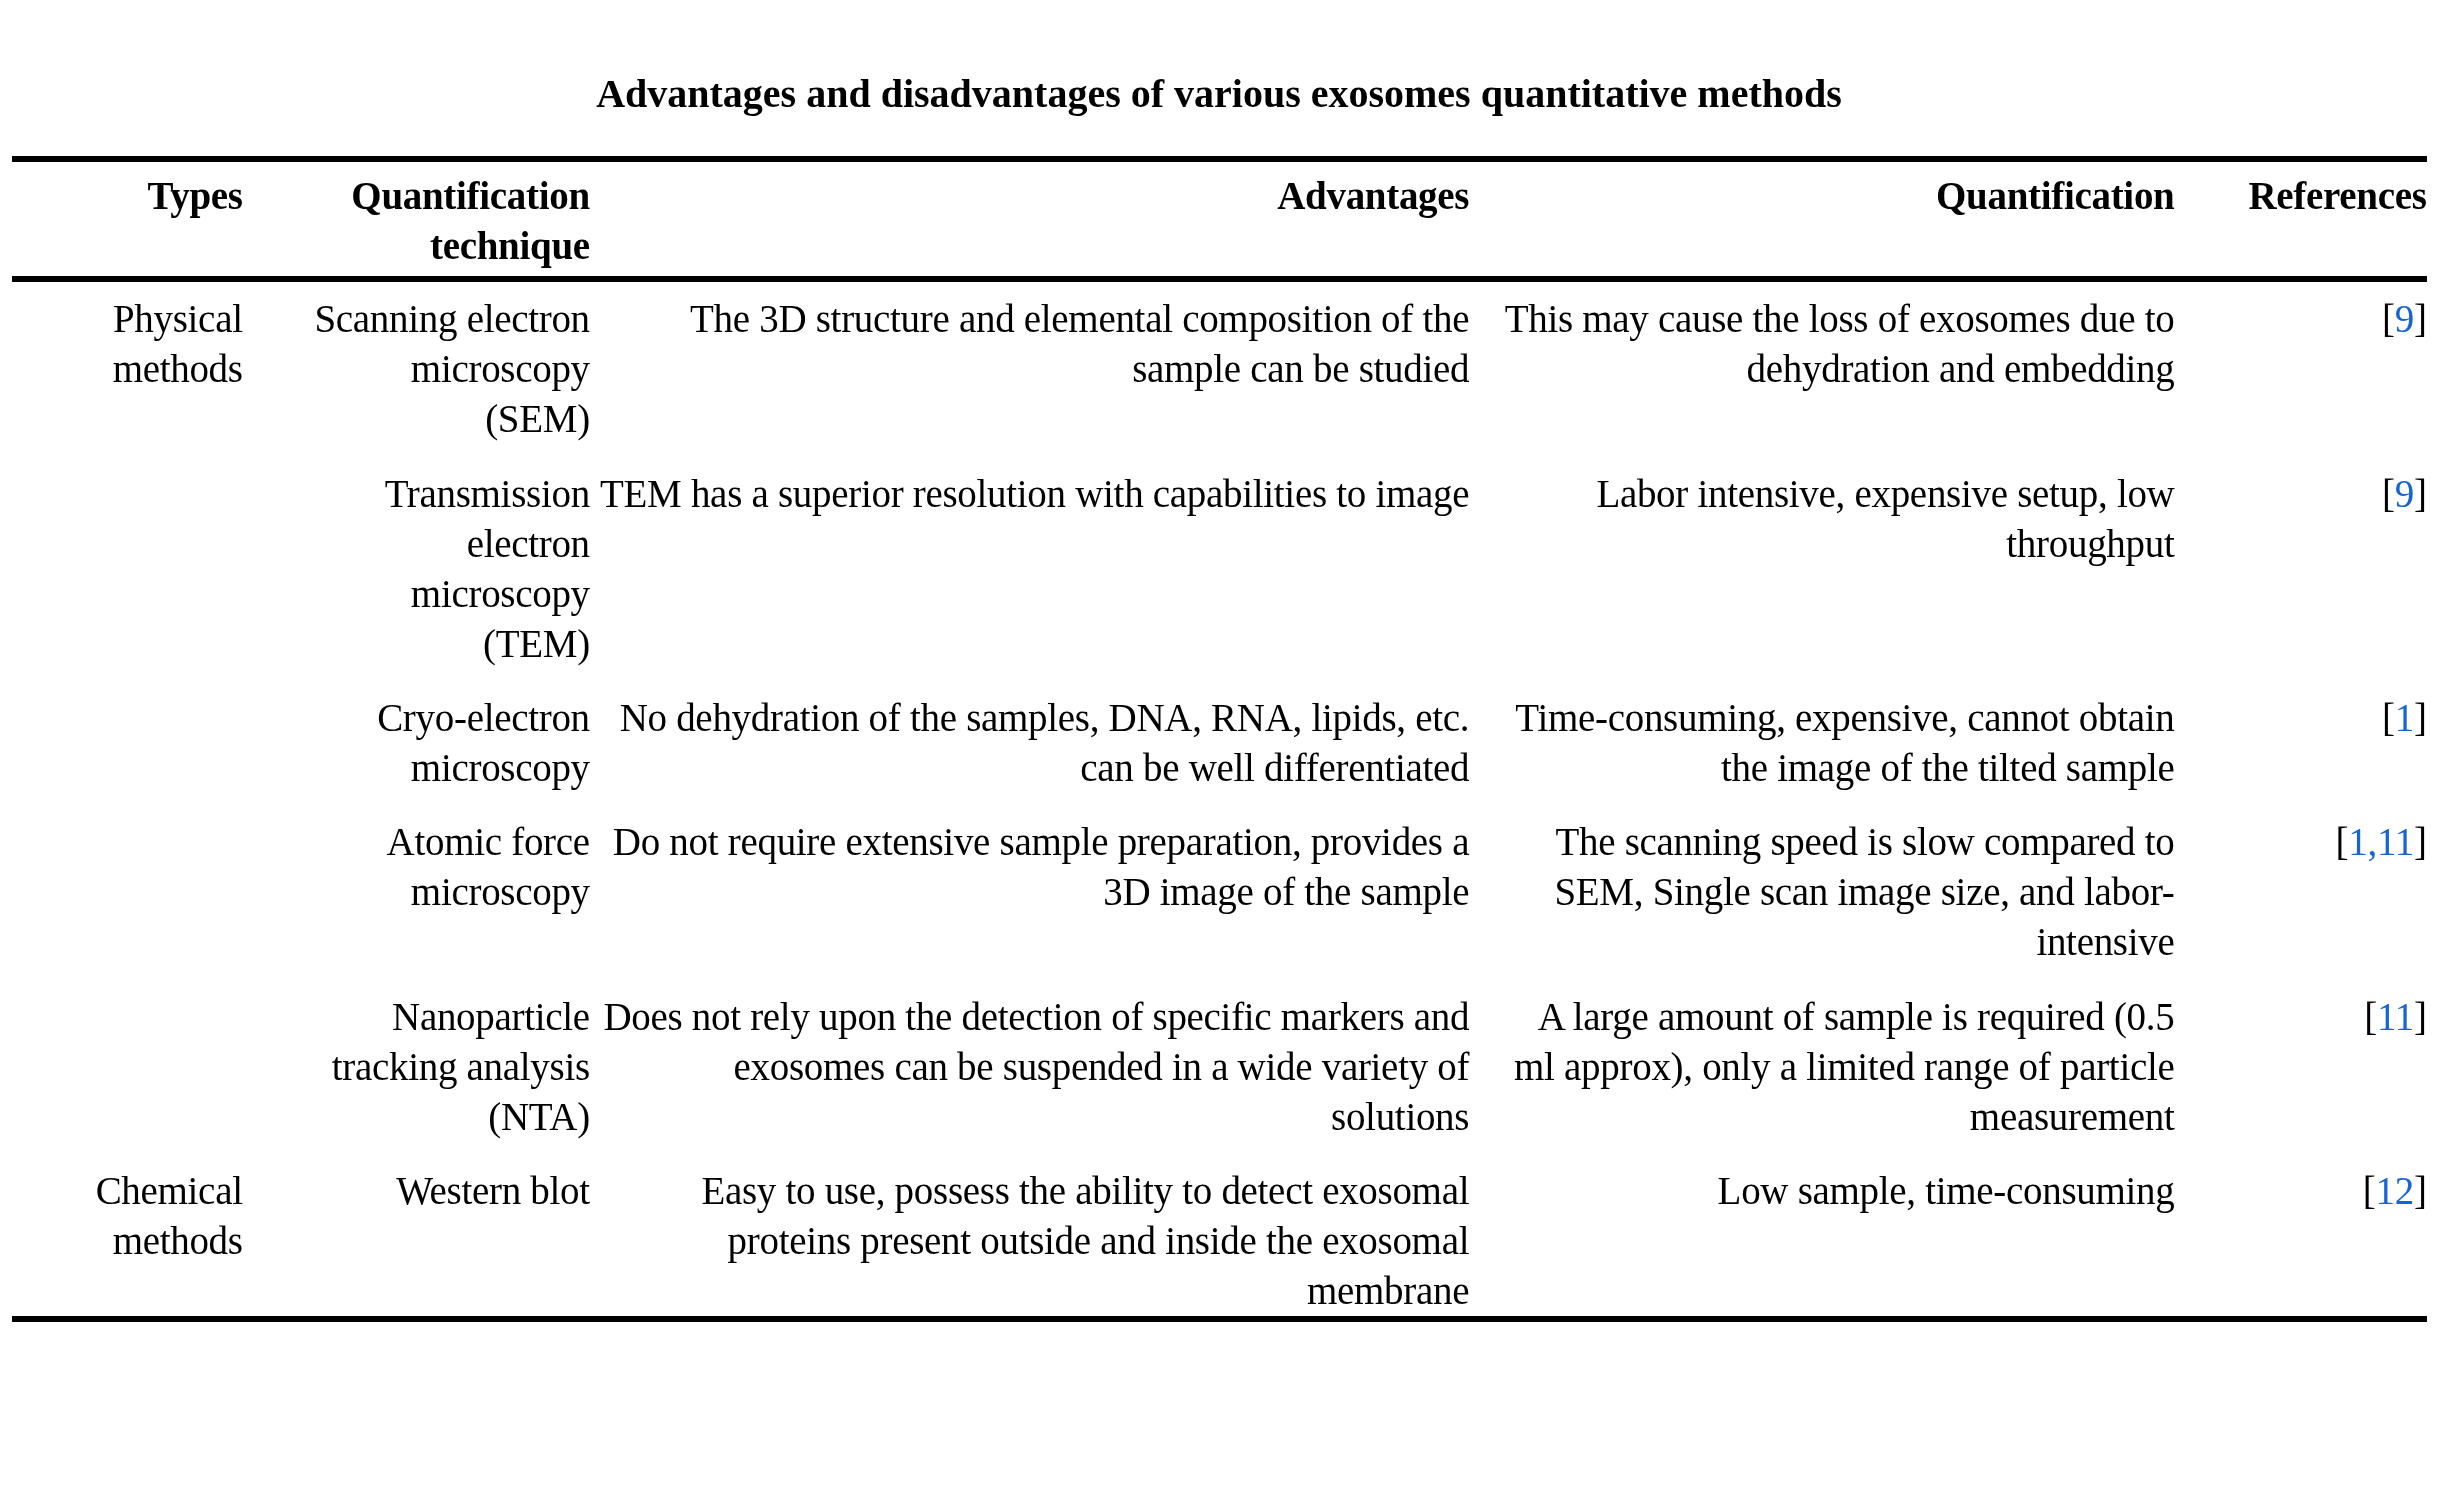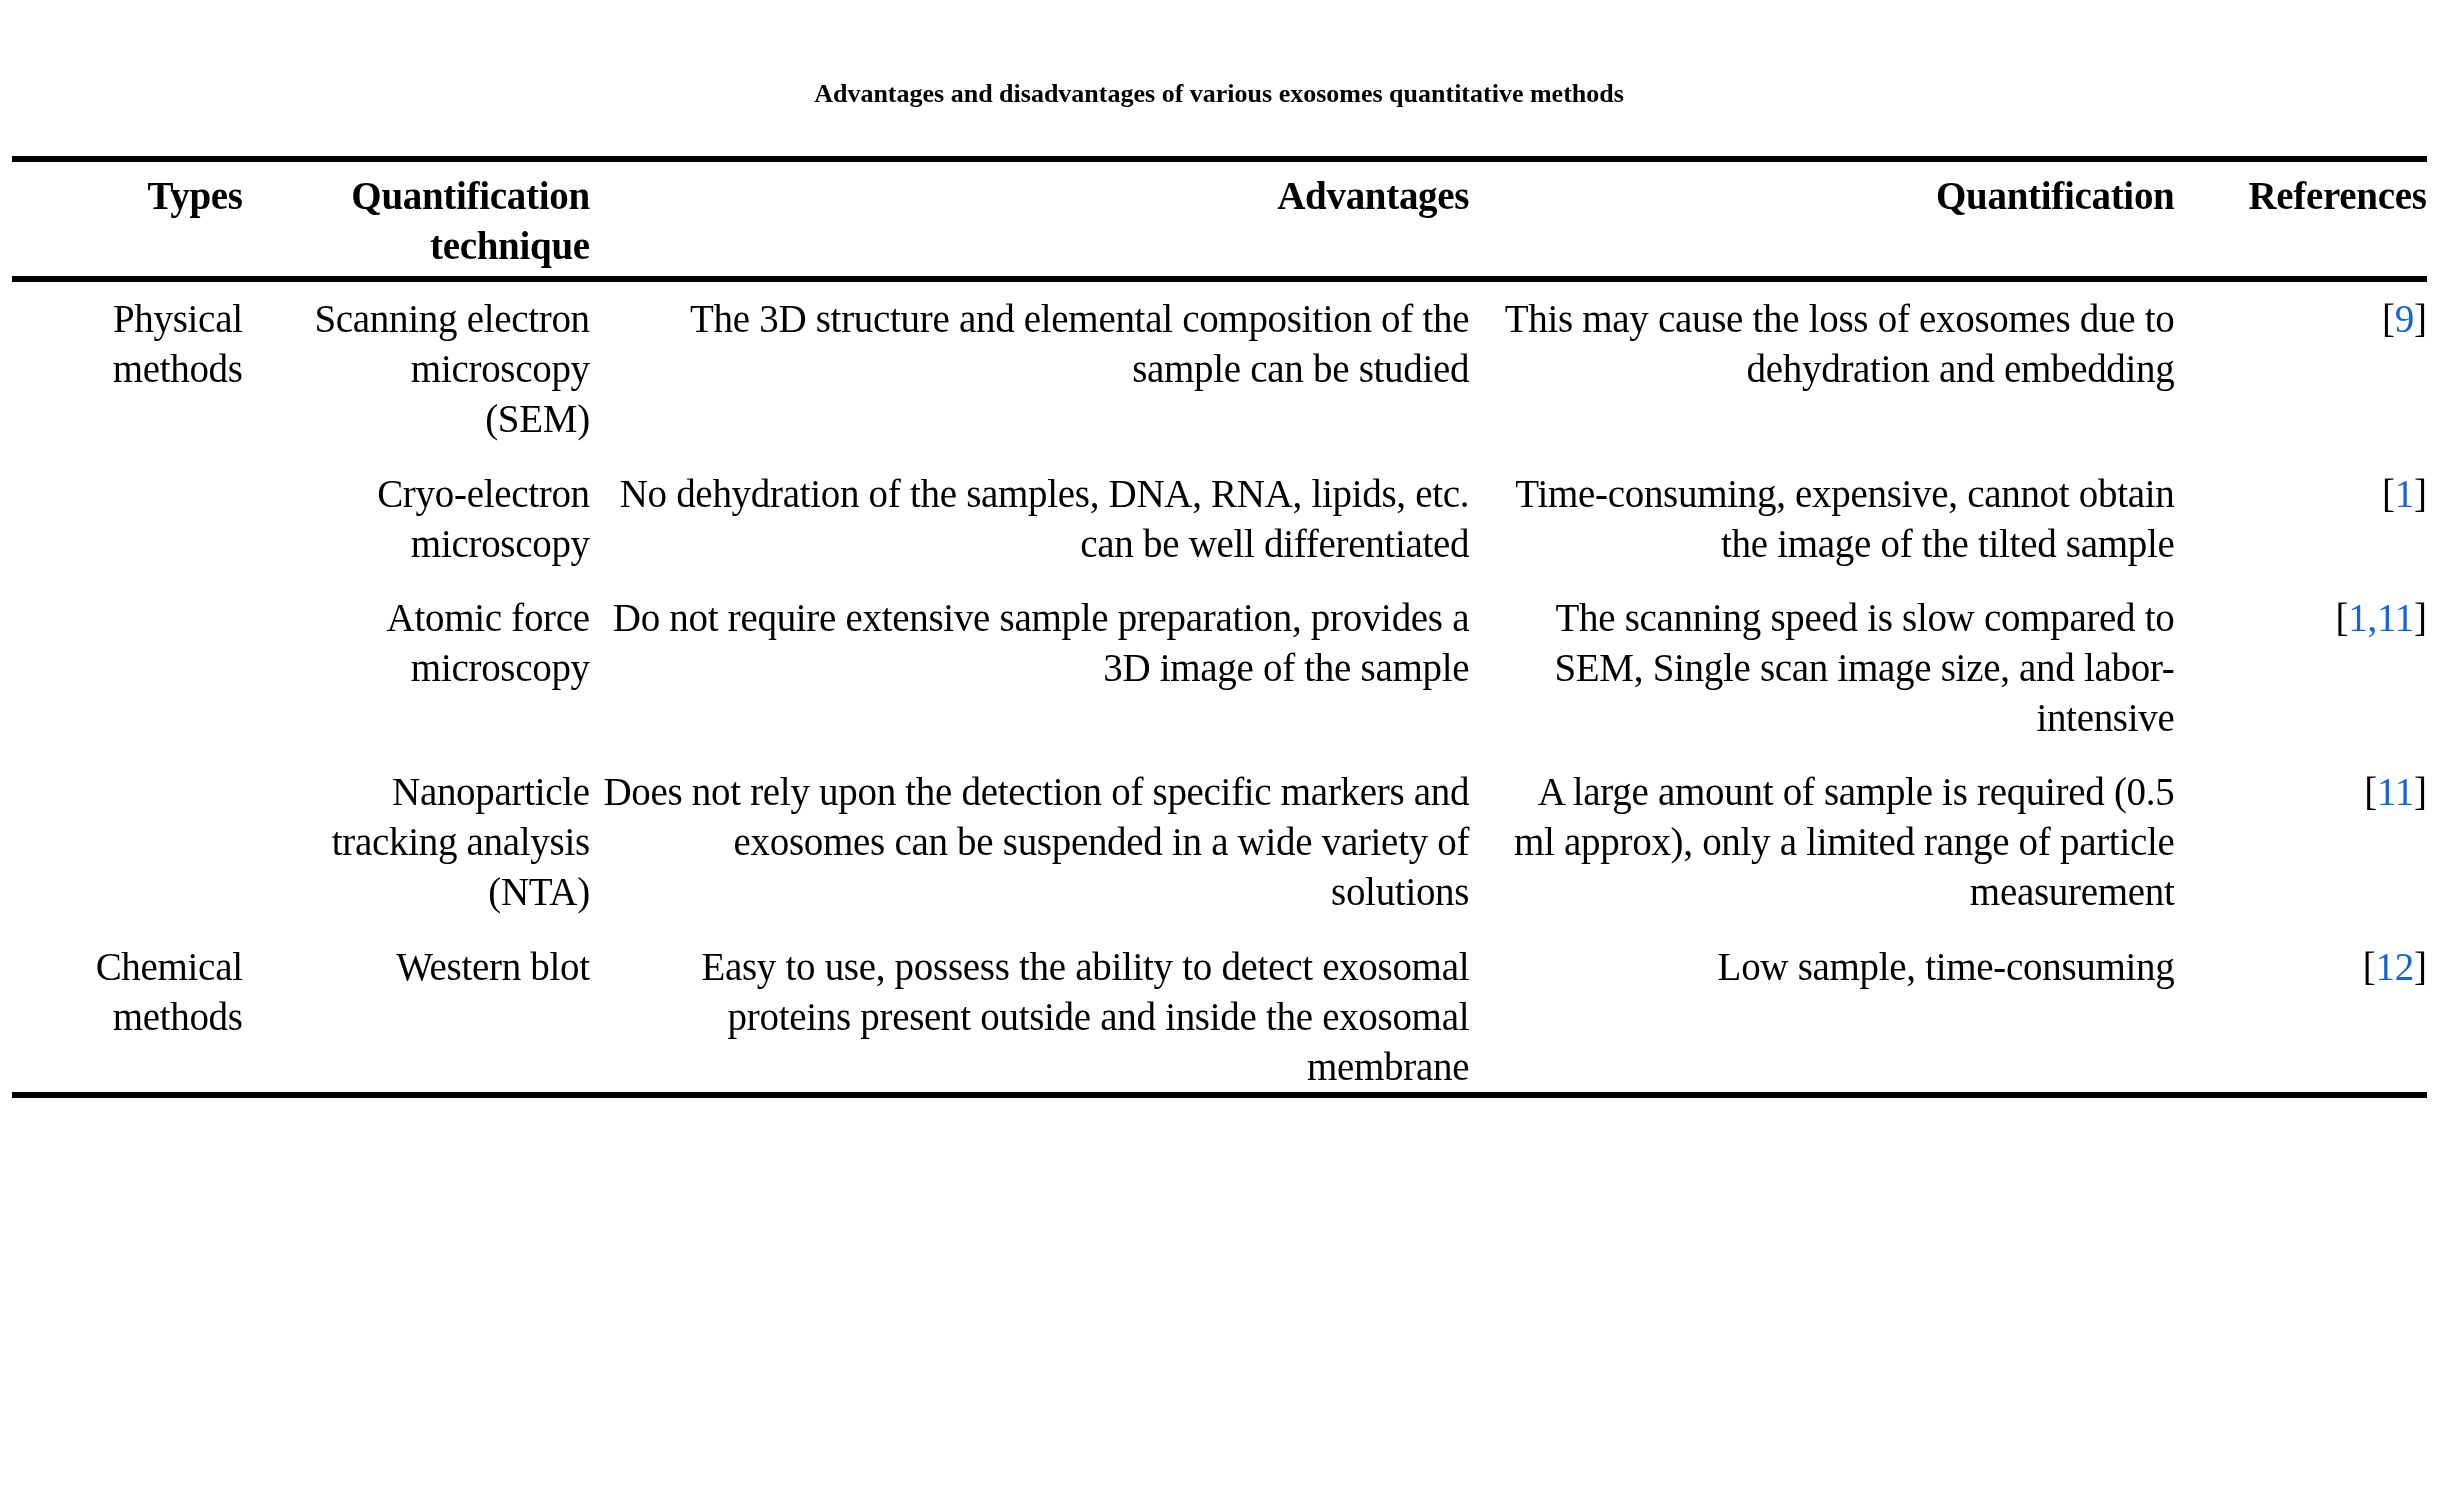--- a/index.html
+++ b/index.html
@@ -15,21 +15,21 @@
   .table-label {
     text-align: center;
     font-weight: bold;
     font-size: 40px;
     line-height: 51px;
     padding-top: 4.6px;
   }
   .table-caption {
     text-align: center;
     font-weight: bold;
-    font-size: 26px;
+    font-size: 40px;
     line-height: 51px;
     margin-top: 68px;
   }
   table.data-table {
     border-collapse: collapse;
     table-layout: fixed;
     width: 2415px;
     margin: 37px 11.6px 0 11.6px;
     border-top: 6.4px solid #000;
     border-bottom: 6.4px solid #000;
@@ -100,20 +100,32 @@
       <td class="cell-c2">Scanning electron
 microscopy
 (SEM)</td>
       <td class="cell-c3">The 3D structure and elemental composition of the sample can be studied</td>
       <td class="cell-c4">This may cause the loss of exosomes due to dehydration and embedding</td>
       <td class="cell-c5">
         <span>[</span><span class="ref-num">9</span><span>]</span>
       </td>
     </tr>
 
+    <tr>
+      <td class="cell-c1"></td>
+      <td class="cell-c2">Transmission
+electron
+microscopy
+(TEM)</td>
+      <td class="cell-c3">TEM has a superior resolution with capabilities to image</td>
+      <td class="cell-c4">Labor intensive, expensive setup, low throughput</td>
+      <td class="cell-c5">
+        <span>[</span><span class="ref-num">9</span><span>]</span>
+      </td>
+    </tr>
 
     <tr>
       <td class="cell-c1"></td>
       <td class="cell-c2">Cryo-electron
 microscopy</td>
       <td class="cell-c3">No dehydration of the samples, DNA, RNA, lipids, etc. can be well differentiated</td>
       <td class="cell-c4">Time-consuming, expensive, cannot obtain the image of the tilted sample</td>
       <td class="cell-c5">
         <span>[</span><span class="ref-num">1</span><span>]</span>
       </td>

